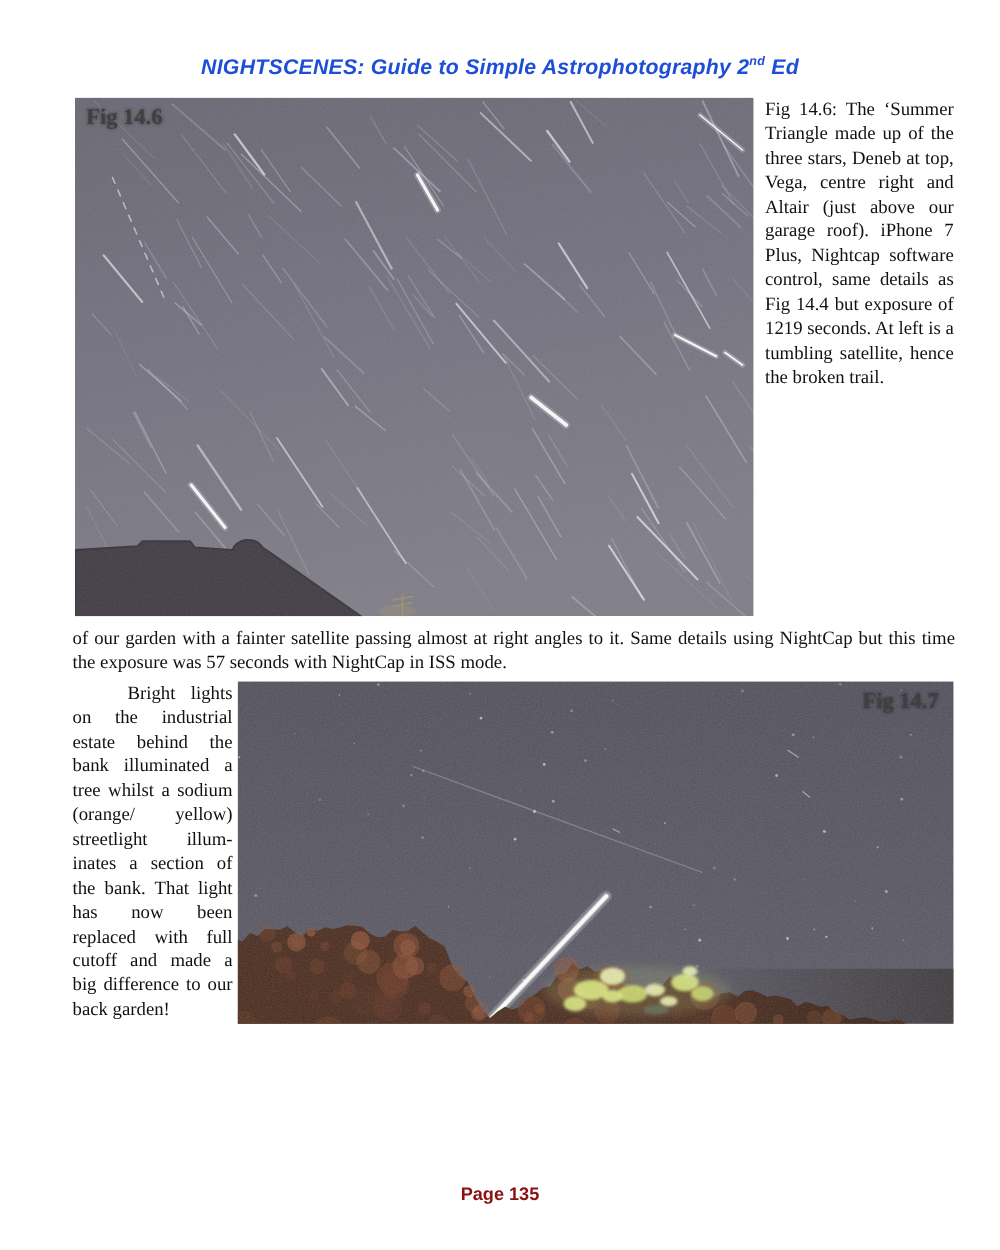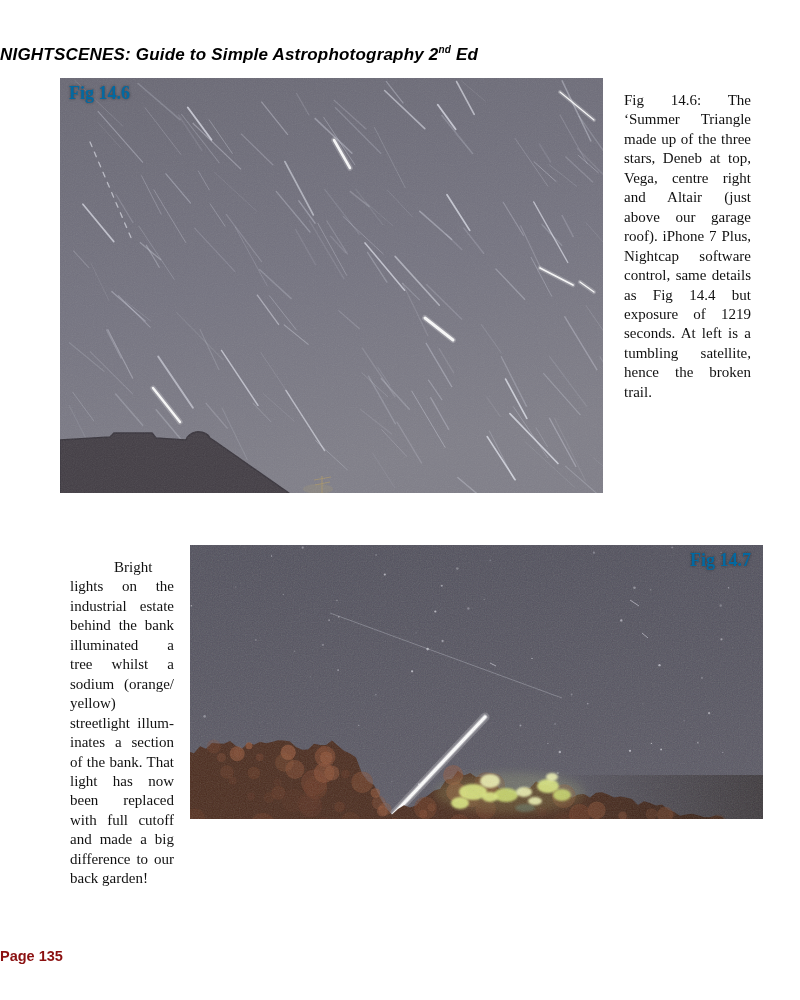--- a/index.html
+++ b/index.html
@@ -1,38 +1,38 @@
 <!DOCTYPE html>
 <html><head>
 <meta charset="utf-8">
 <style>
   html,body{margin:0;padding:0;background:#ffffff;}
   #page{position:relative;width:800px;height:1000px;background:#ffffff;overflow:hidden;
         font-family:"Liberation Serif", serif;color:#111;}
-  .hdr{position:absolute;top:44px;left:0;width:800px;text-align:left;
+  .hdr{position:absolute;top:44px;left:0;width:800px;text-align:center;
        font-family:"Liberation Sans", sans-serif;font-style:italic;font-weight:600;
-       font-size:17px;color:#000000;letter-spacing:0.2px;}
+       font-size:17px;color:#1d4ed8;letter-spacing:0.2px;}
   .hdr sup{font-size:10px;vertical-align:super;}
   .fig{position:absolute;overflow:hidden;}
   .fig svg{display:block;}
   #fig1{left:60px;top:78px;width:543px;height:415px;}
   #fig2{left:190px;top:545px;width:573px;height:274px;}
   .figlabel{position:absolute;top:5px;font-family:"Liberation Serif", serif;
-            font-weight:bold;font-size:18px;color:#0369a1;text-shadow:0 0 3px rgba(0,0,0,.45);}
+            font-weight:bold;font-size:18px;color:#404040;text-shadow:0 0 3px rgba(0,0,0,.45);}
   #fig1 .figlabel{left:9px;}
   #fig2 .figlabel{right:12px;}
   .bodytext{position:absolute;font-size:15px;line-height:19.45px;text-align:justify;
             -moz-text-align-last:left;text-align-last:left;}
-  .bodytext p{margin:12px;padding:0;}
+  .bodytext p{margin:0;padding:0;}
   #rightcol{left:612px;top:79px;width:151px;}
   #rightcol .indent{text-indent:48px;}
   #midpara{left:58px;top:502px;width:706px;}
   #leftcol{left:58px;top:546px;width:128px;}
   #leftcol .indent{text-indent:44px;}
-  .ftr{position:absolute;top:948px;left:0;width:800px;text-align:left;
+  .ftr{position:absolute;top:948px;left:0;width:800px;text-align:center;
        font-family:"Liberation Sans", sans-serif;font-weight:bold;font-size:14.5px;color:#8b1010;}
 </style>
 </head>
 <body>
 
 <div id="page">
 
   <div class="hdr"><span>NIGHTSCENES: Guide to Simple Astrophotography 2</span><sup>nd</sup><span> Ed</span></div>
 
   <div class="fig" id="fig1">
@@ -222,20 +222,23 @@
       </g>
       <rect x="0" y="0" width="543" height="415" fill="#888888" filter="url(#gr1)" opacity="0.45"></rect>
     </svg>
     <div class="figlabel">Fig 14.6</div>
   </div>
 
   <div class="bodytext" id="rightcol">
     <p>Fig 14.6: The ‘Summer Triangle made up of the three stars, Deneb at top, Vega, centre right and Altair (just above our garage roof). iPhone 7 Plus, Nightcap software control, same details as Fig 14.4 but exposure of 1219 seconds. At left is a tumbling satellite, hence the broken trail.</p>
   </div>
 
+  <div class="bodytext" id="midpara">
+    <p>of our garden with a fainter satellite passing almost at right angles to it. Same details using NightCap but this time the exposure was 57 seconds with NightCap in ISS mode.</p>
+  </div>
 
   <div class="fig" id="fig2">
     <svg id="svg-fig2" width="573" height="389" viewBox="0 0 573 389">
       <defs>
         <linearGradient id="g2" x1="0" y1="0" x2="0" y2="1">
           <stop offset="0" stop-color="#51505c"></stop>
           <stop offset="1" stop-color="#605e69"></stop>
         </linearGradient>
         <linearGradient id="darkR" x1="0" y1="0" x2="1" y2="0">
           <stop offset="0" stop-color="#1a120c" stop-opacity="0"></stop>

